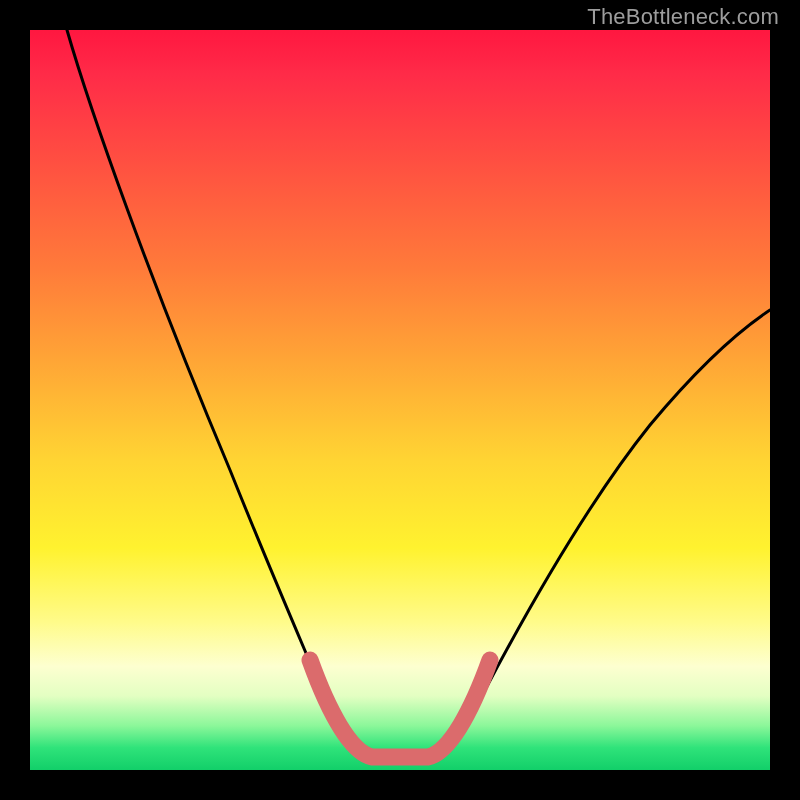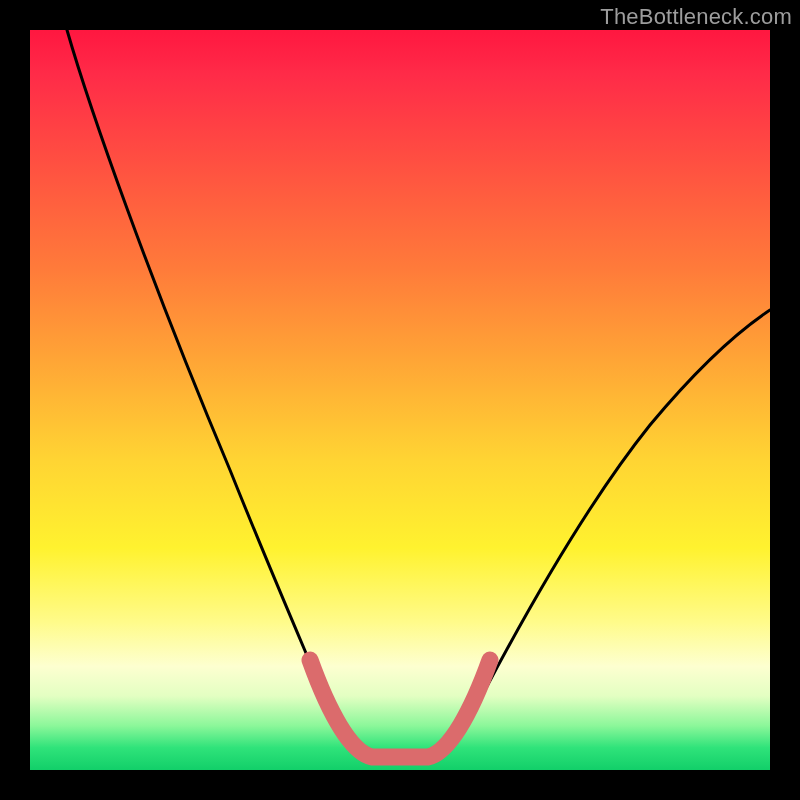--- a/index.html
+++ b/index.html
@@ -47,21 +47,21 @@
     position: absolute;
     left: 30px;
     top: 30px;
     width: 740px;
     height: 740px;
     pointer-events: none;
   }
   .watermark {
     position: absolute;
     top: 4px;
-    right: 8px;
+    right: 21px;
     color: #9d9d9d;
     font-size: 22px;
     letter-spacing: 0.2px;
     user-select: none;
   }
 </style>
 </head>
 <body>
 
 <div class="frame">

